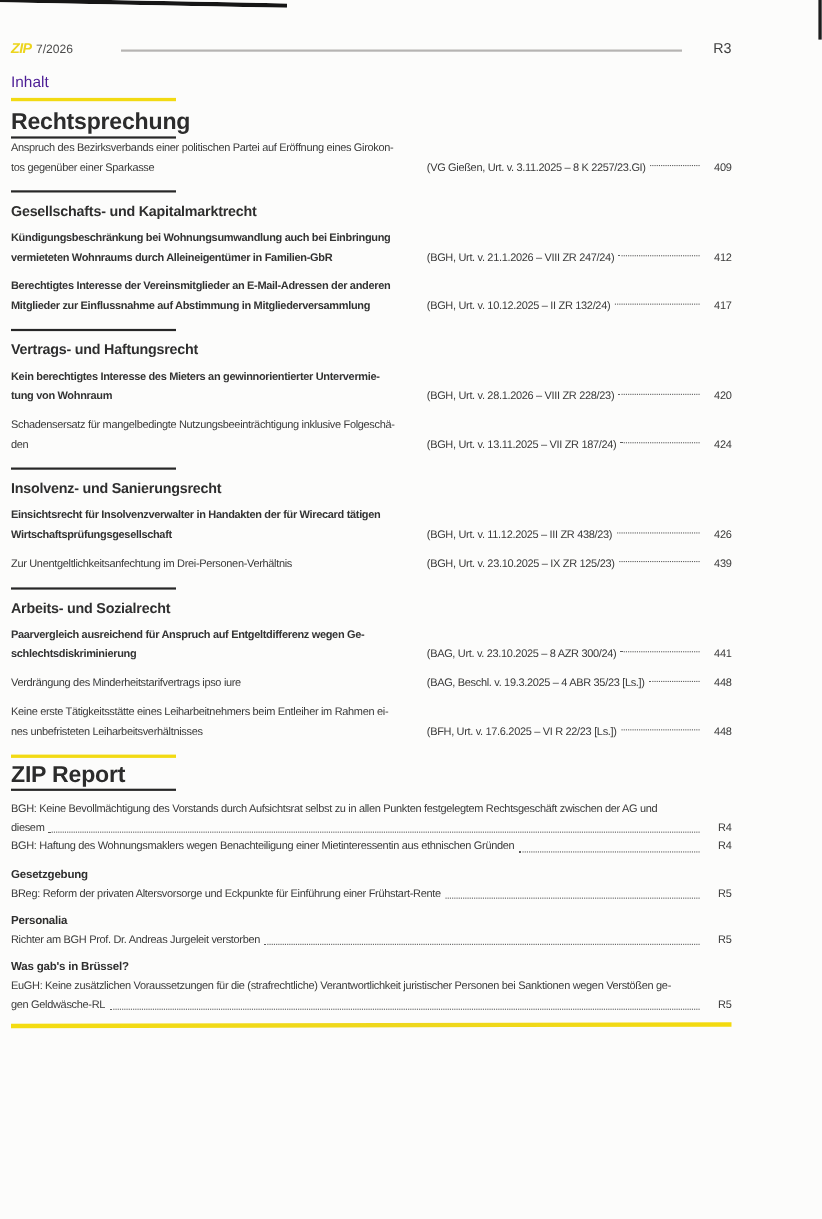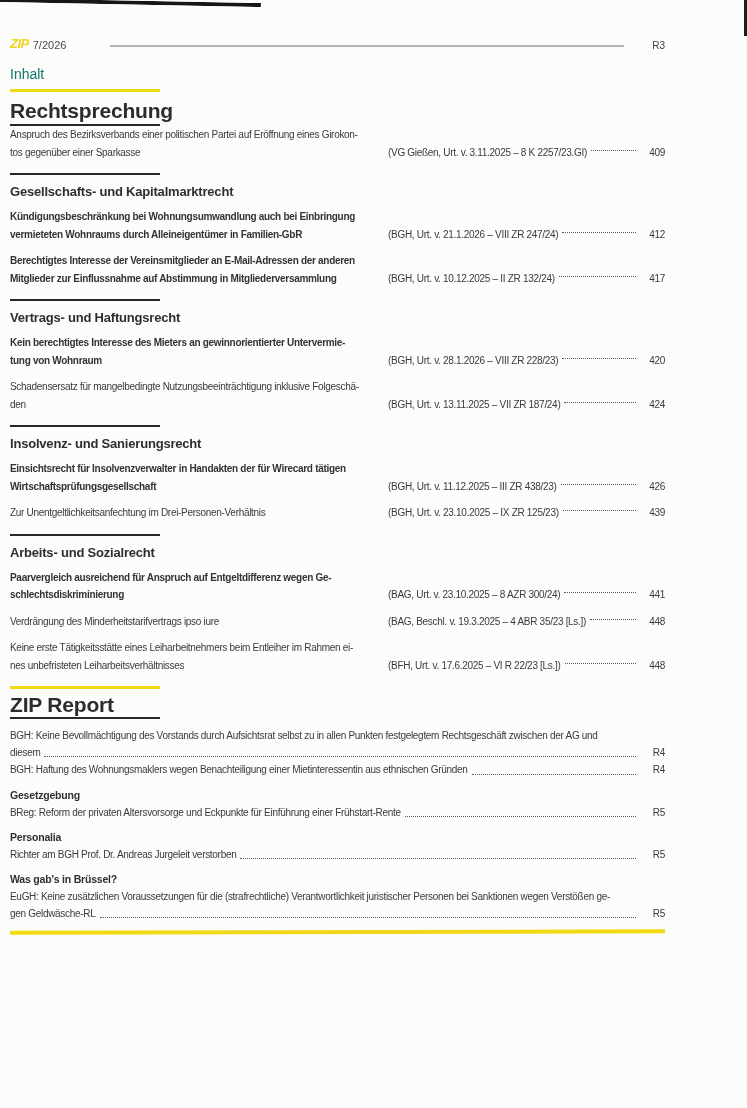--- a/index.html
+++ b/index.html
@@ -17,23 +17,23 @@
   .art-top{position:absolute;top:-2px;left:-4px;width:265px;height:6px;
     border-top:4px solid #161616;border-radius:0 0 50% 0;
     transform:rotate(1.1deg);transform-origin:left top;}
   .art-right{position:absolute;top:0;right:0;width:3px;height:36px;background:#1d1d1d;}
 
   
   .hdr{display:flex;align-items:flex-end;padding-top:36px;}
   .logo{font-weight:bold;font-style:italic;font-size:13px;letter-spacing:-0.5px;color:#ecd41d;}
   .issue{font-size:11px;margin-left:4px;color:#4a4a4a;}
   .hline{flex:1;height:2px;background:#b6b4b2;margin:0 28px 4px 44px;}
-  .pref{font-size:10px;color:#3f3f3f;}
-
-  .inhalt{font-size:14px;margin-top:14px;line-height:18px;color:#0f766e;}
+  .pref{font-size:13px;color:#3f3f3f;}
+
+  .inhalt{font-size:14px;margin-top:14px;line-height:18px;color:#4c1d95;}
   .rule-y{height:3px;width:150px;background:#f2da12;margin-top:6px;}
   .rule-b{height:2px;width:150px;background:#272727;margin-top:4px;}
   .mainhead{font-size:21px;font-weight:bold;letter-spacing:-0.2px;line-height:19px;
     margin-top:9px;color:#2c2c2c;}
   .sep{height:2px;width:150px;background:#272727;margin:12px 0 0 0;}
   .subhead{font-size:13px;font-weight:bold;letter-spacing:-0.2px;line-height:17px;
     margin:8px 0 8px 0;color:#2e2e2e;}
   .firstsub{margin-top:10px;}
 
   

